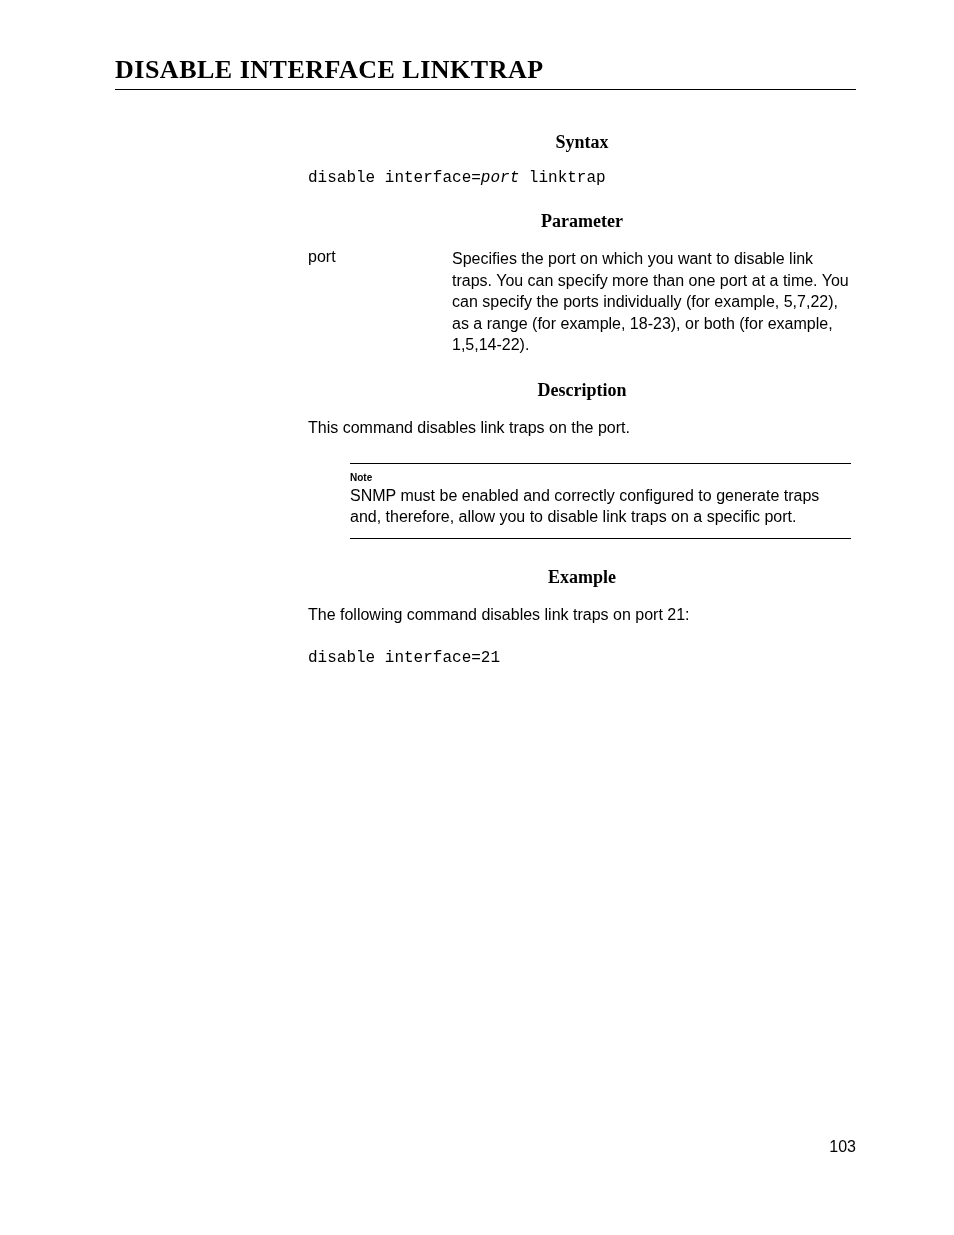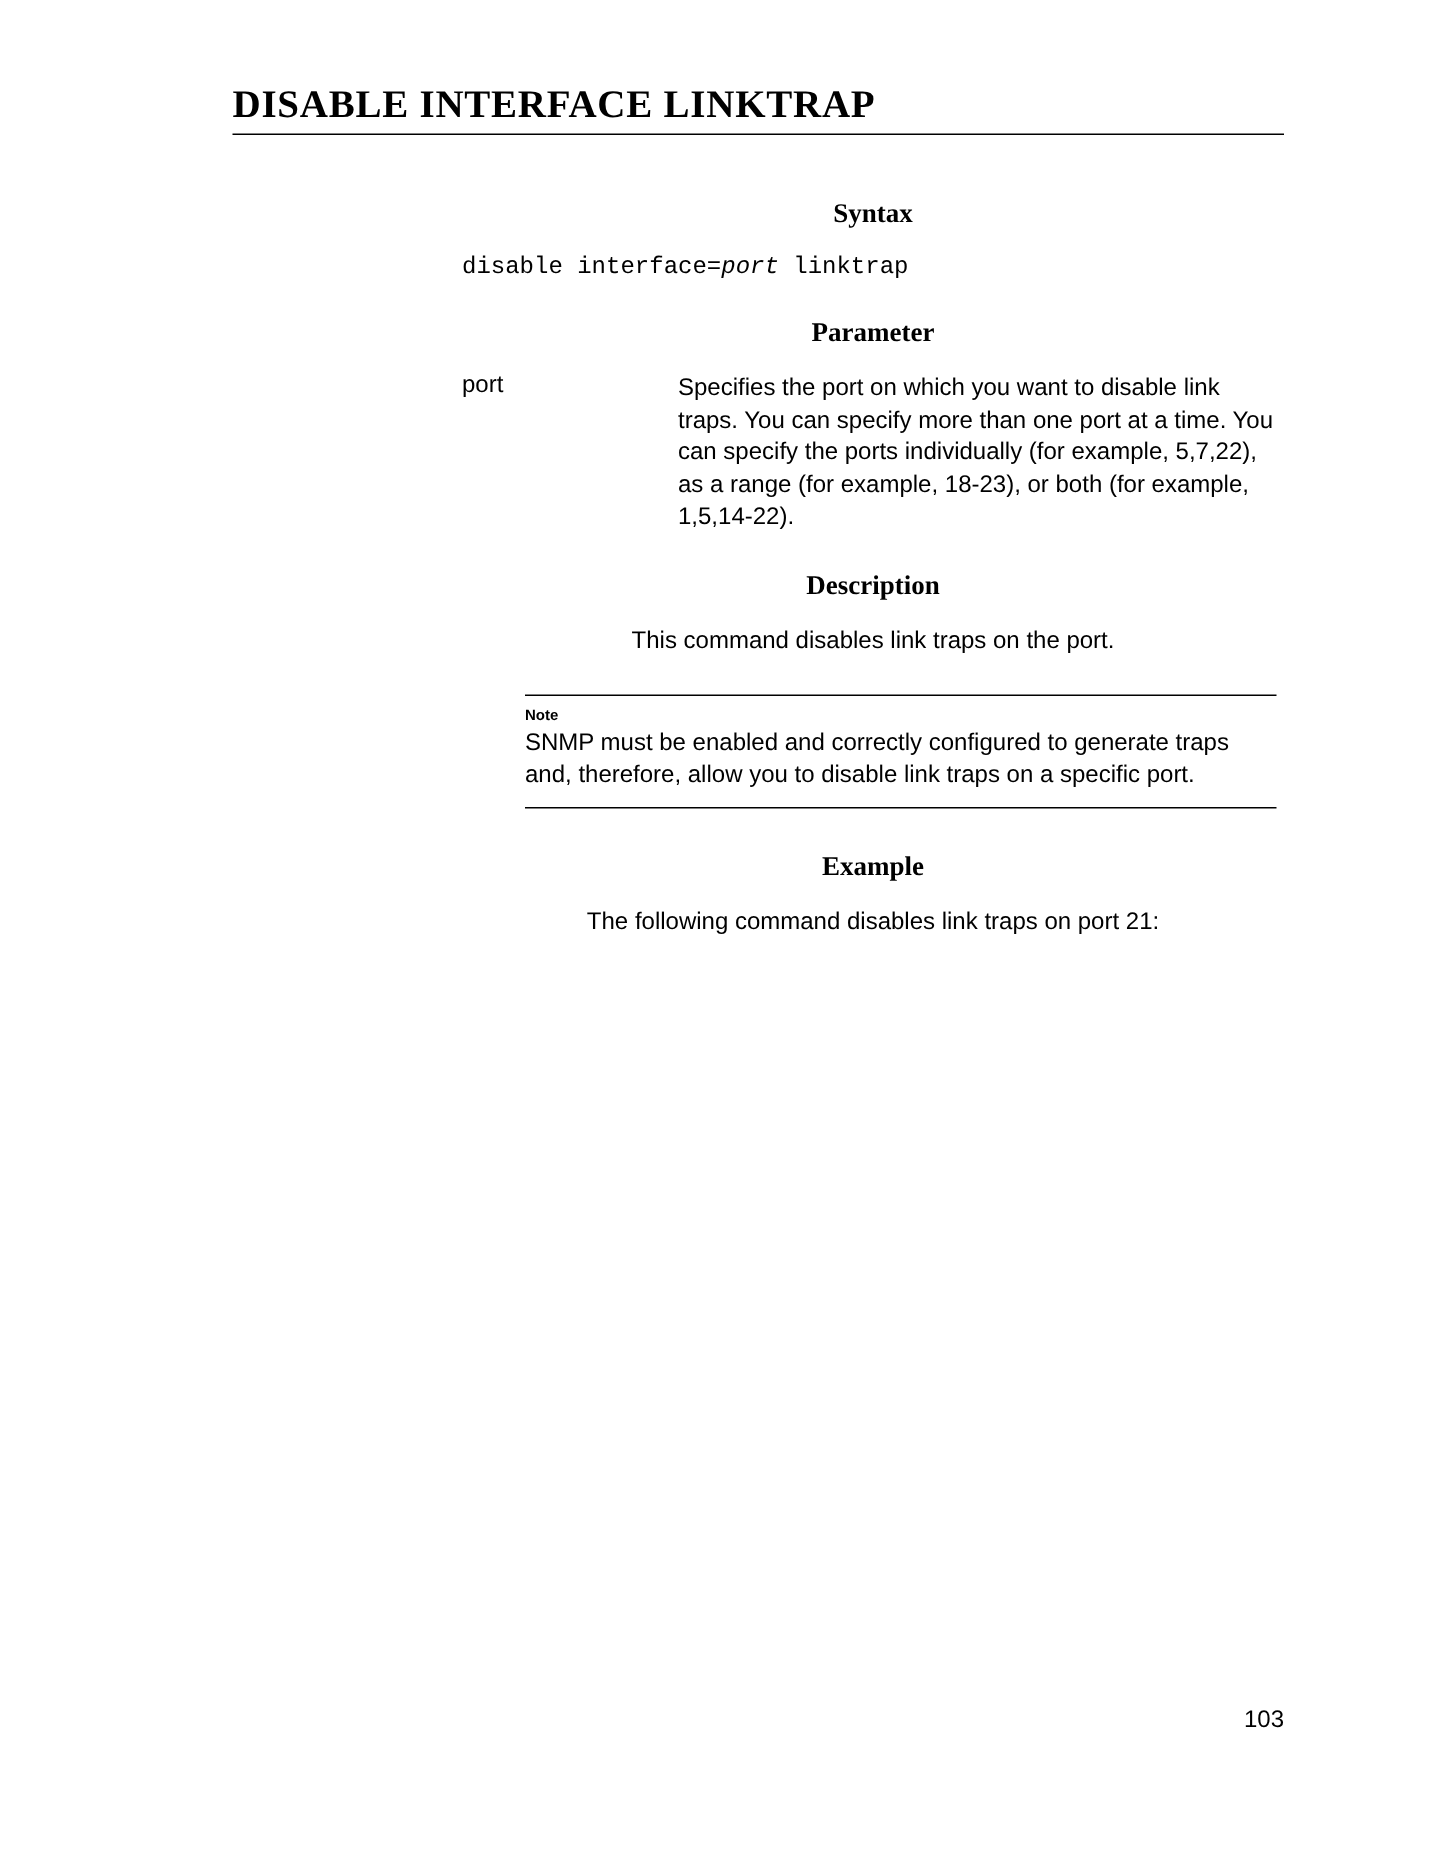--- a/index.html
+++ b/index.html
@@ -25,21 +25,20 @@
       margin-bottom: 55px;
     }
     .main-title {
       font-family: "Times New Roman", Times, serif;
       font-size: 26px;
       font-weight: bold;
       letter-spacing: 0.5px;
       border-bottom: 1.5px solid #000;
       padding-bottom: 4px;
       margin-bottom: 42px;
-      margin-left: 40px;
     }
     .content {
       margin-left: 193px;
     }
     .section-heading {
       font-family: "Times New Roman", Times, serif;
       font-size: 18px;
       font-weight: bold;
       margin-bottom: 16px;
       text-align: center;
@@ -65,21 +64,20 @@
     .param-desc {
       font-family: Arial, sans-serif;
       font-size: 16px;
       line-height: 1.35;
     }
     .body-text {
       font-family: Arial, sans-serif;
       font-size: 16px;
       line-height: 1.35;
       margin-bottom: 24px;
-      text-align: center;
     }
     .note-box {
       margin-left: 42px;
       margin-right: 5px;
       border-top: 1.5px solid #000;
       border-bottom: 1.5px solid #000;
       padding: 8px 0 10px 0;
       margin-bottom: 28px;
     }
     .note-label {
@@ -127,16 +125,17 @@
     <div class="section-heading">Description</div>
     <div class="body-text">This command disables link traps on the port.</div>
 
     <div class="note-box">
       <div class="note-label">Note</div>
       <div class="note-text">SNMP must be enabled and correctly configured to generate traps and, therefore, allow you to disable link traps on a specific port.</div>
     </div>
 
     <div class="section-heading">Example</div>
     <div class="body-text">The following command disables link traps on port 21:</div>
+    <div class="example-code">disable interface=21</div>
   </div>
 </div>
 
 <div class="page-number">103</div>
 
 </body></html>

